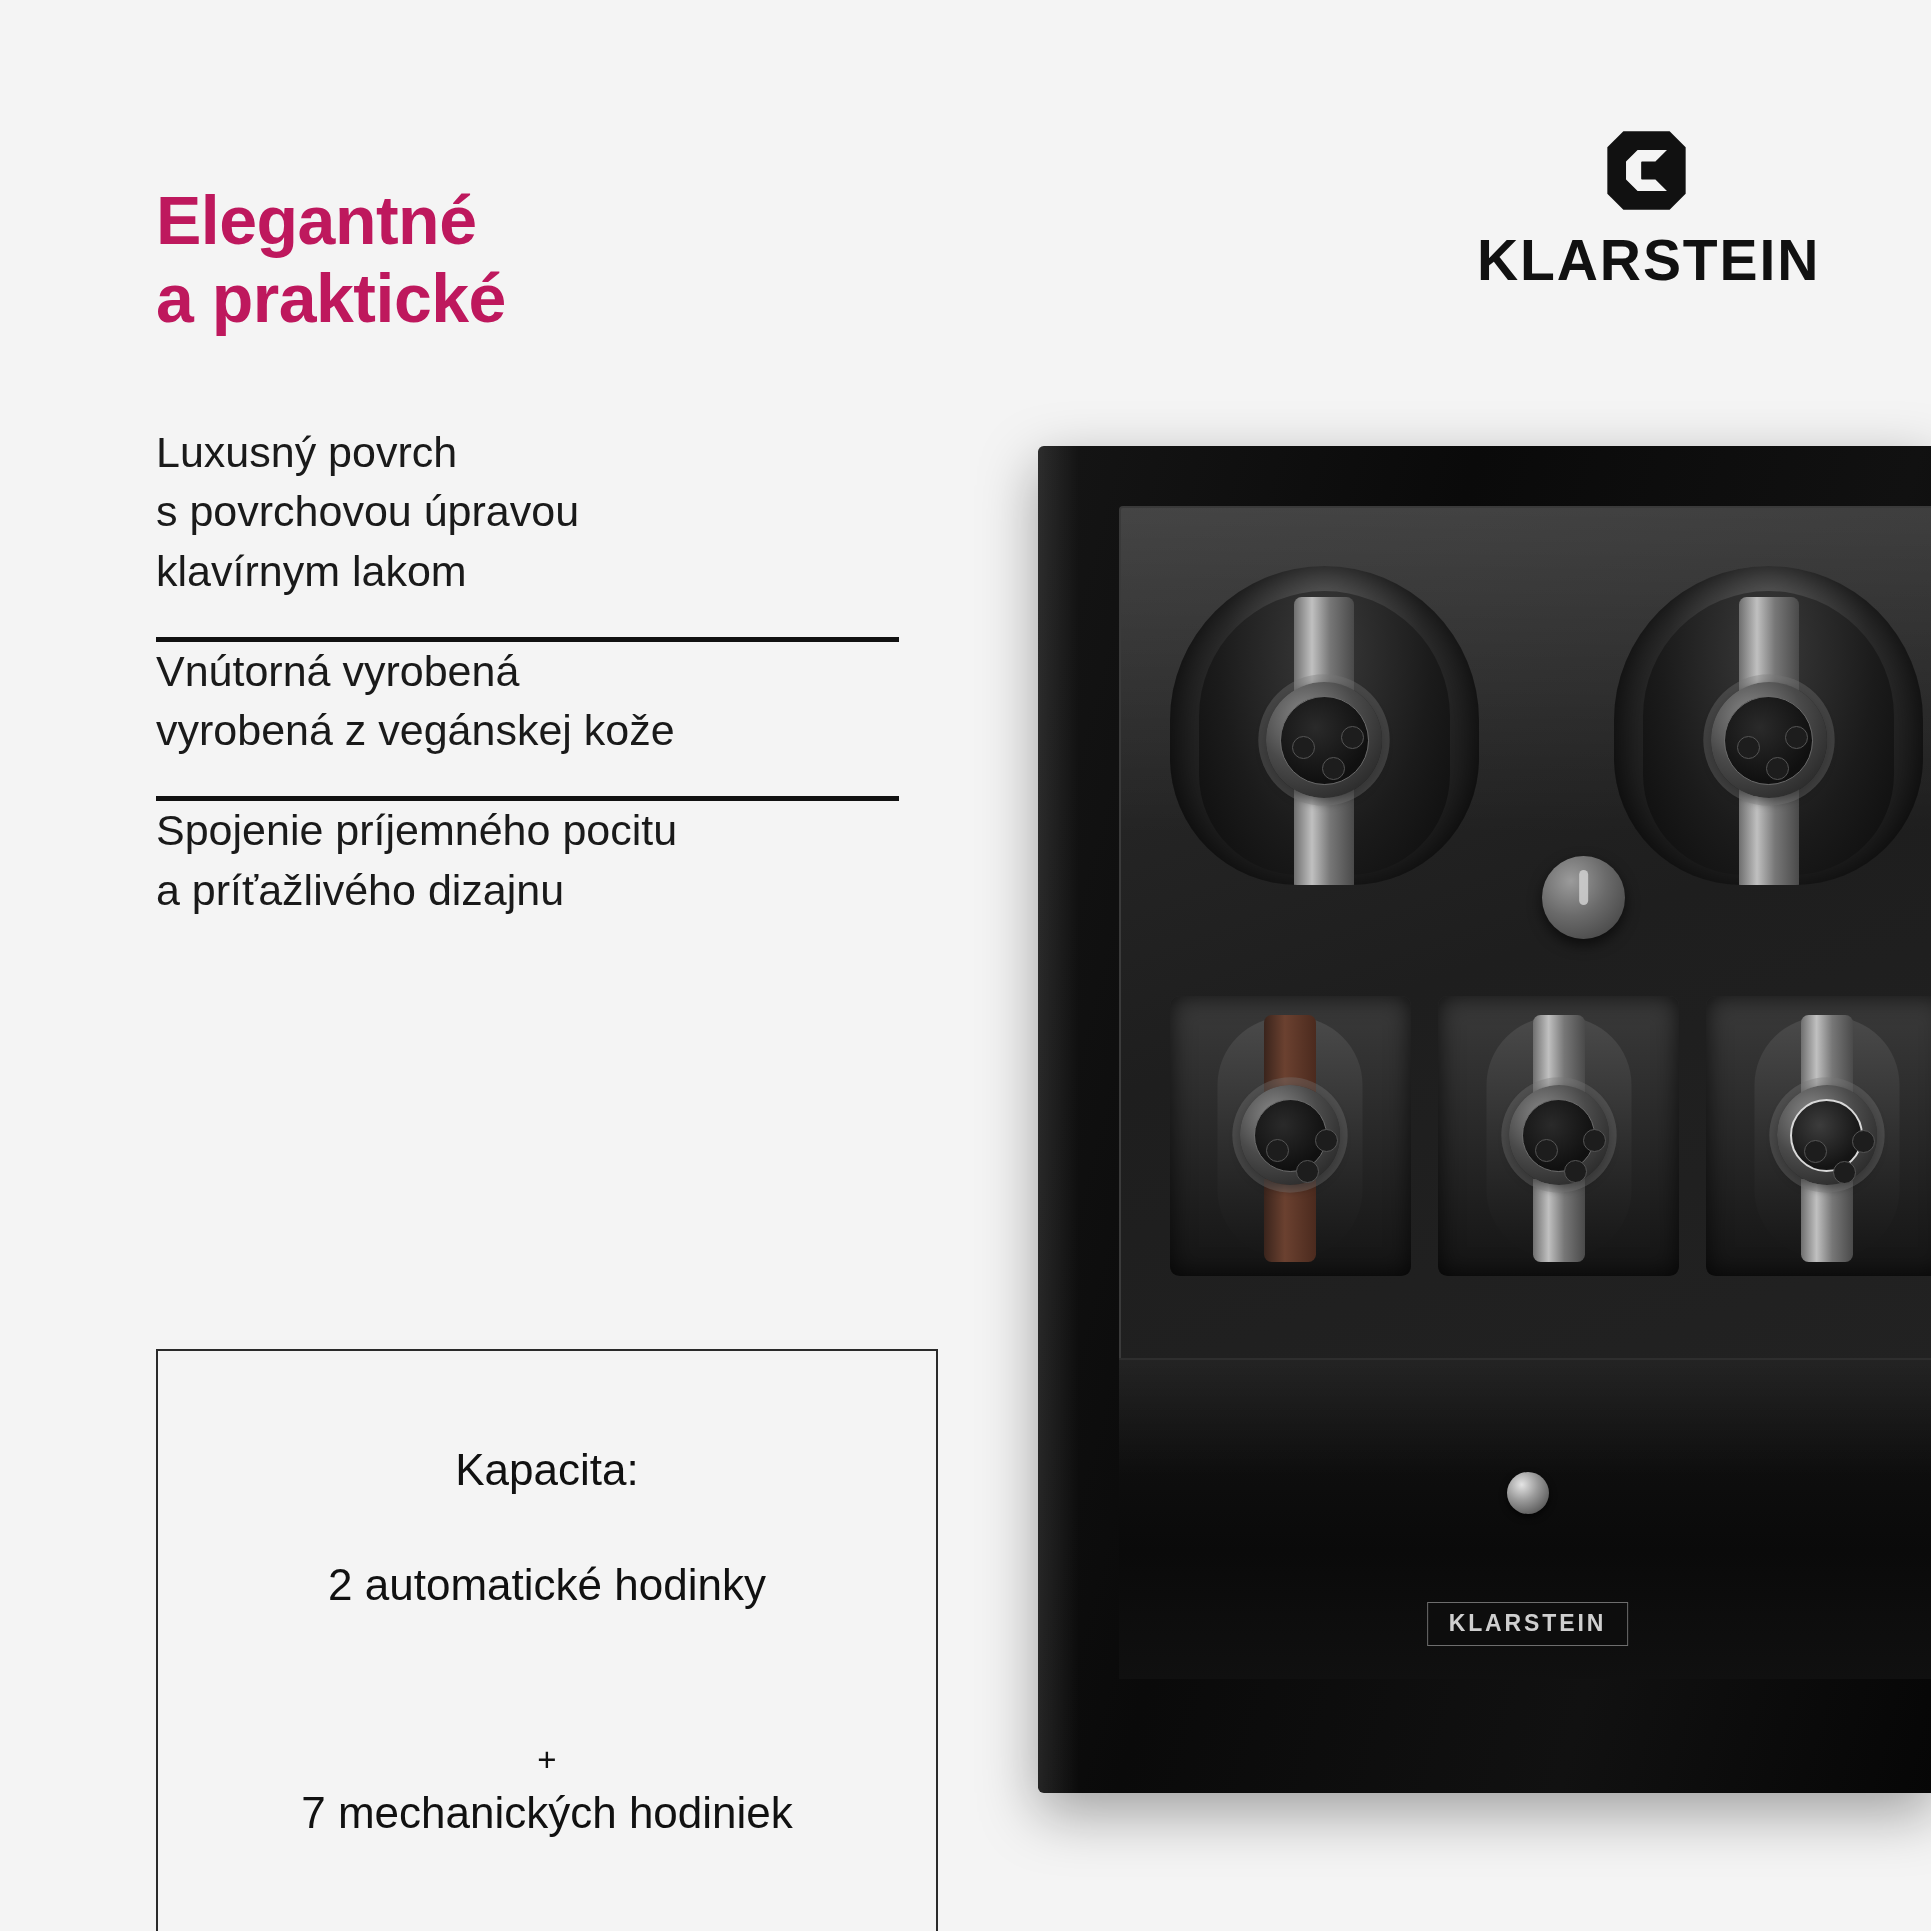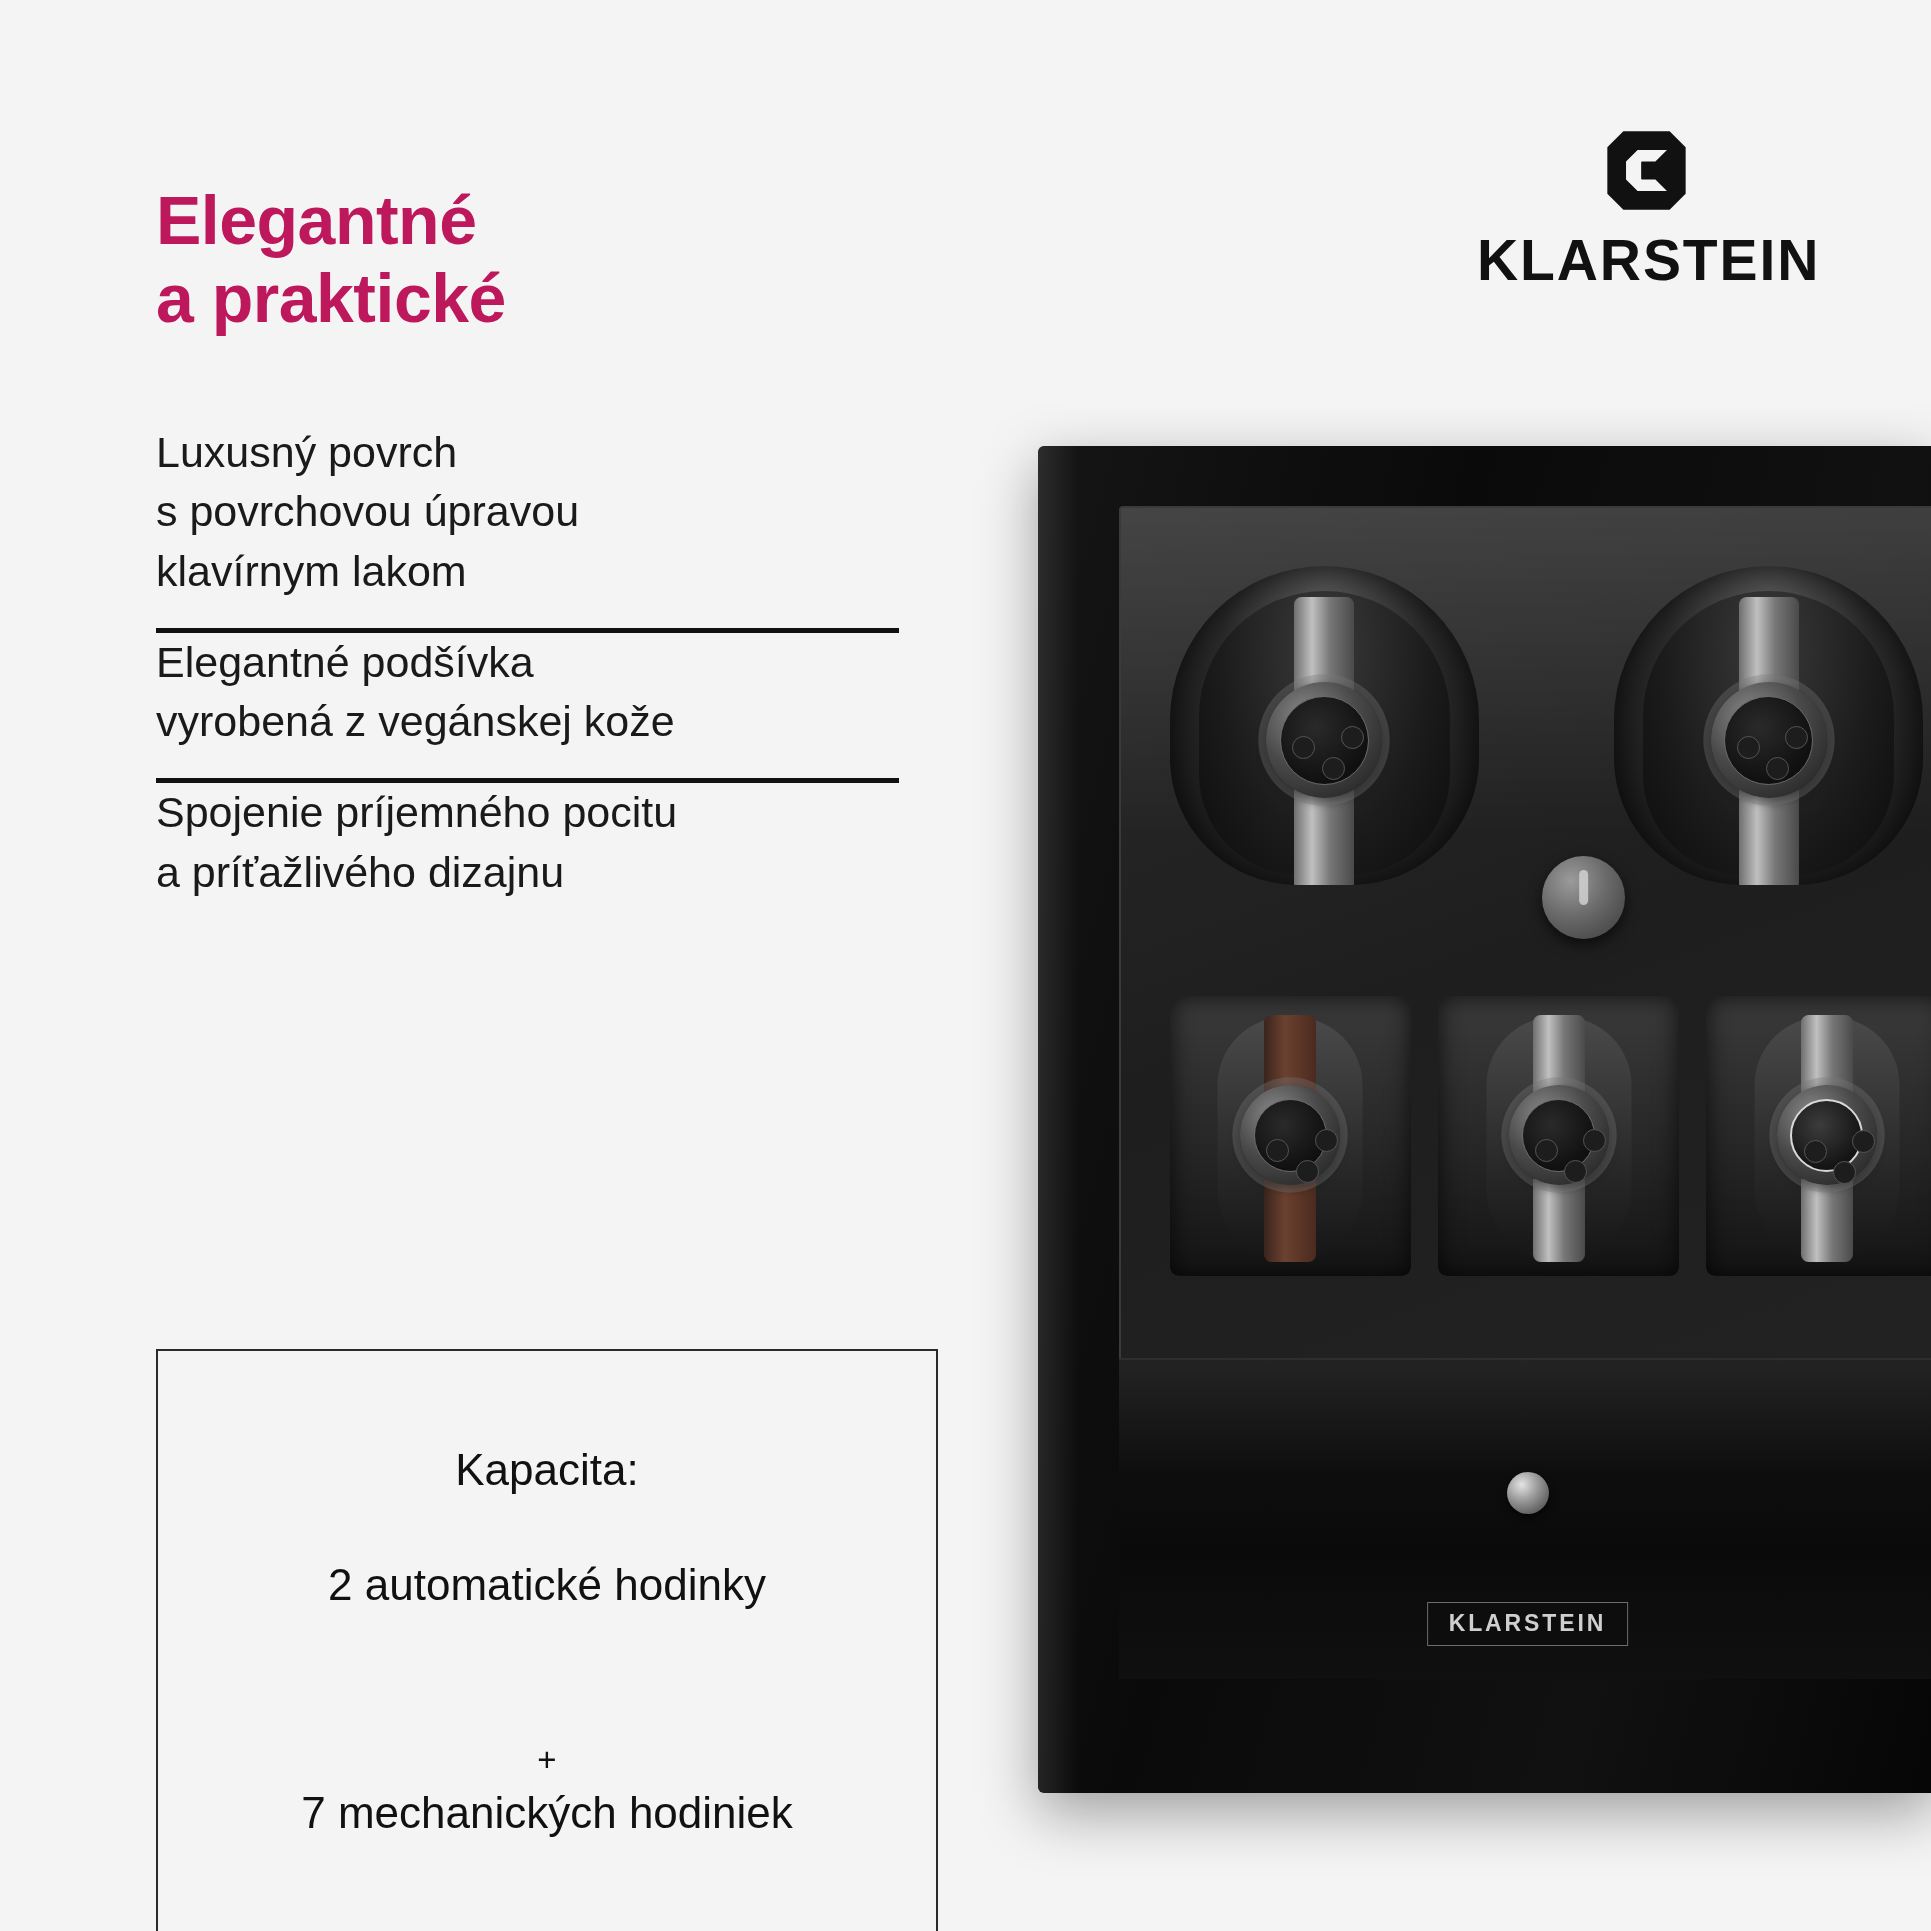--- a/index.html
+++ b/index.html
@@ -64,21 +64,21 @@
     left: 156px;
     top: 423px;
     width: 753px;
   }
   .feature {
     font-size: 43px;
     line-height: 1.38;
     font-weight: 400;
     color: #1a1a1a;
     white-space: pre-line;
-    padding-bottom: 27px;
+    padding-bottom: 36px;
   }
   .divider {
     height: 4.8px;
     background: #111;
     width: 743px;
   }
 
   
   .callouts {
     position: absolute;
@@ -340,21 +340,21 @@
   </div>
 
   <h1 class="headline">Elegantné
 a praktické</h1>
 
   <div class="features">
     <div class="feature">Luxusný povrch
 s povrchovou úpravou
 klavírnym lakom</div>
     <div class="divider"></div>
-    <div class="feature">Elegantné podšívka
+    <div class="feature">Vnútorná vyrobená
 vyrobená z vegánskej kože</div>
     <div class="divider"></div>
     <div class="feature">Spojenie príjemného pocitu
 a príťažlivého dizajnu</div>
   </div>
 
   <div class="callouts">
     <div class="callout callout-capacity">
       <div>Kapacita:</div>
       <div>2 automatické hodinky</div>

